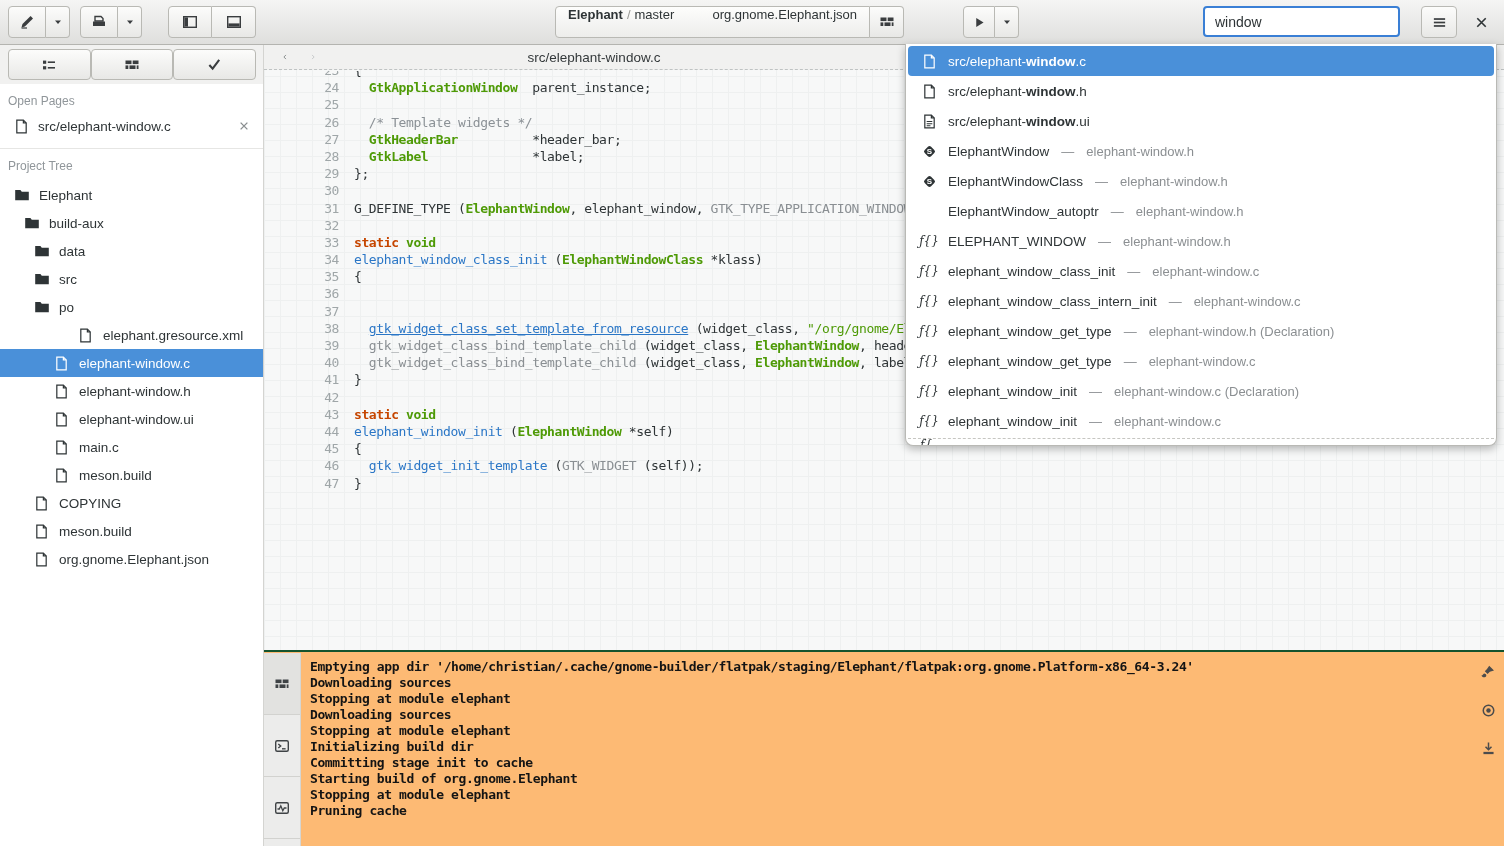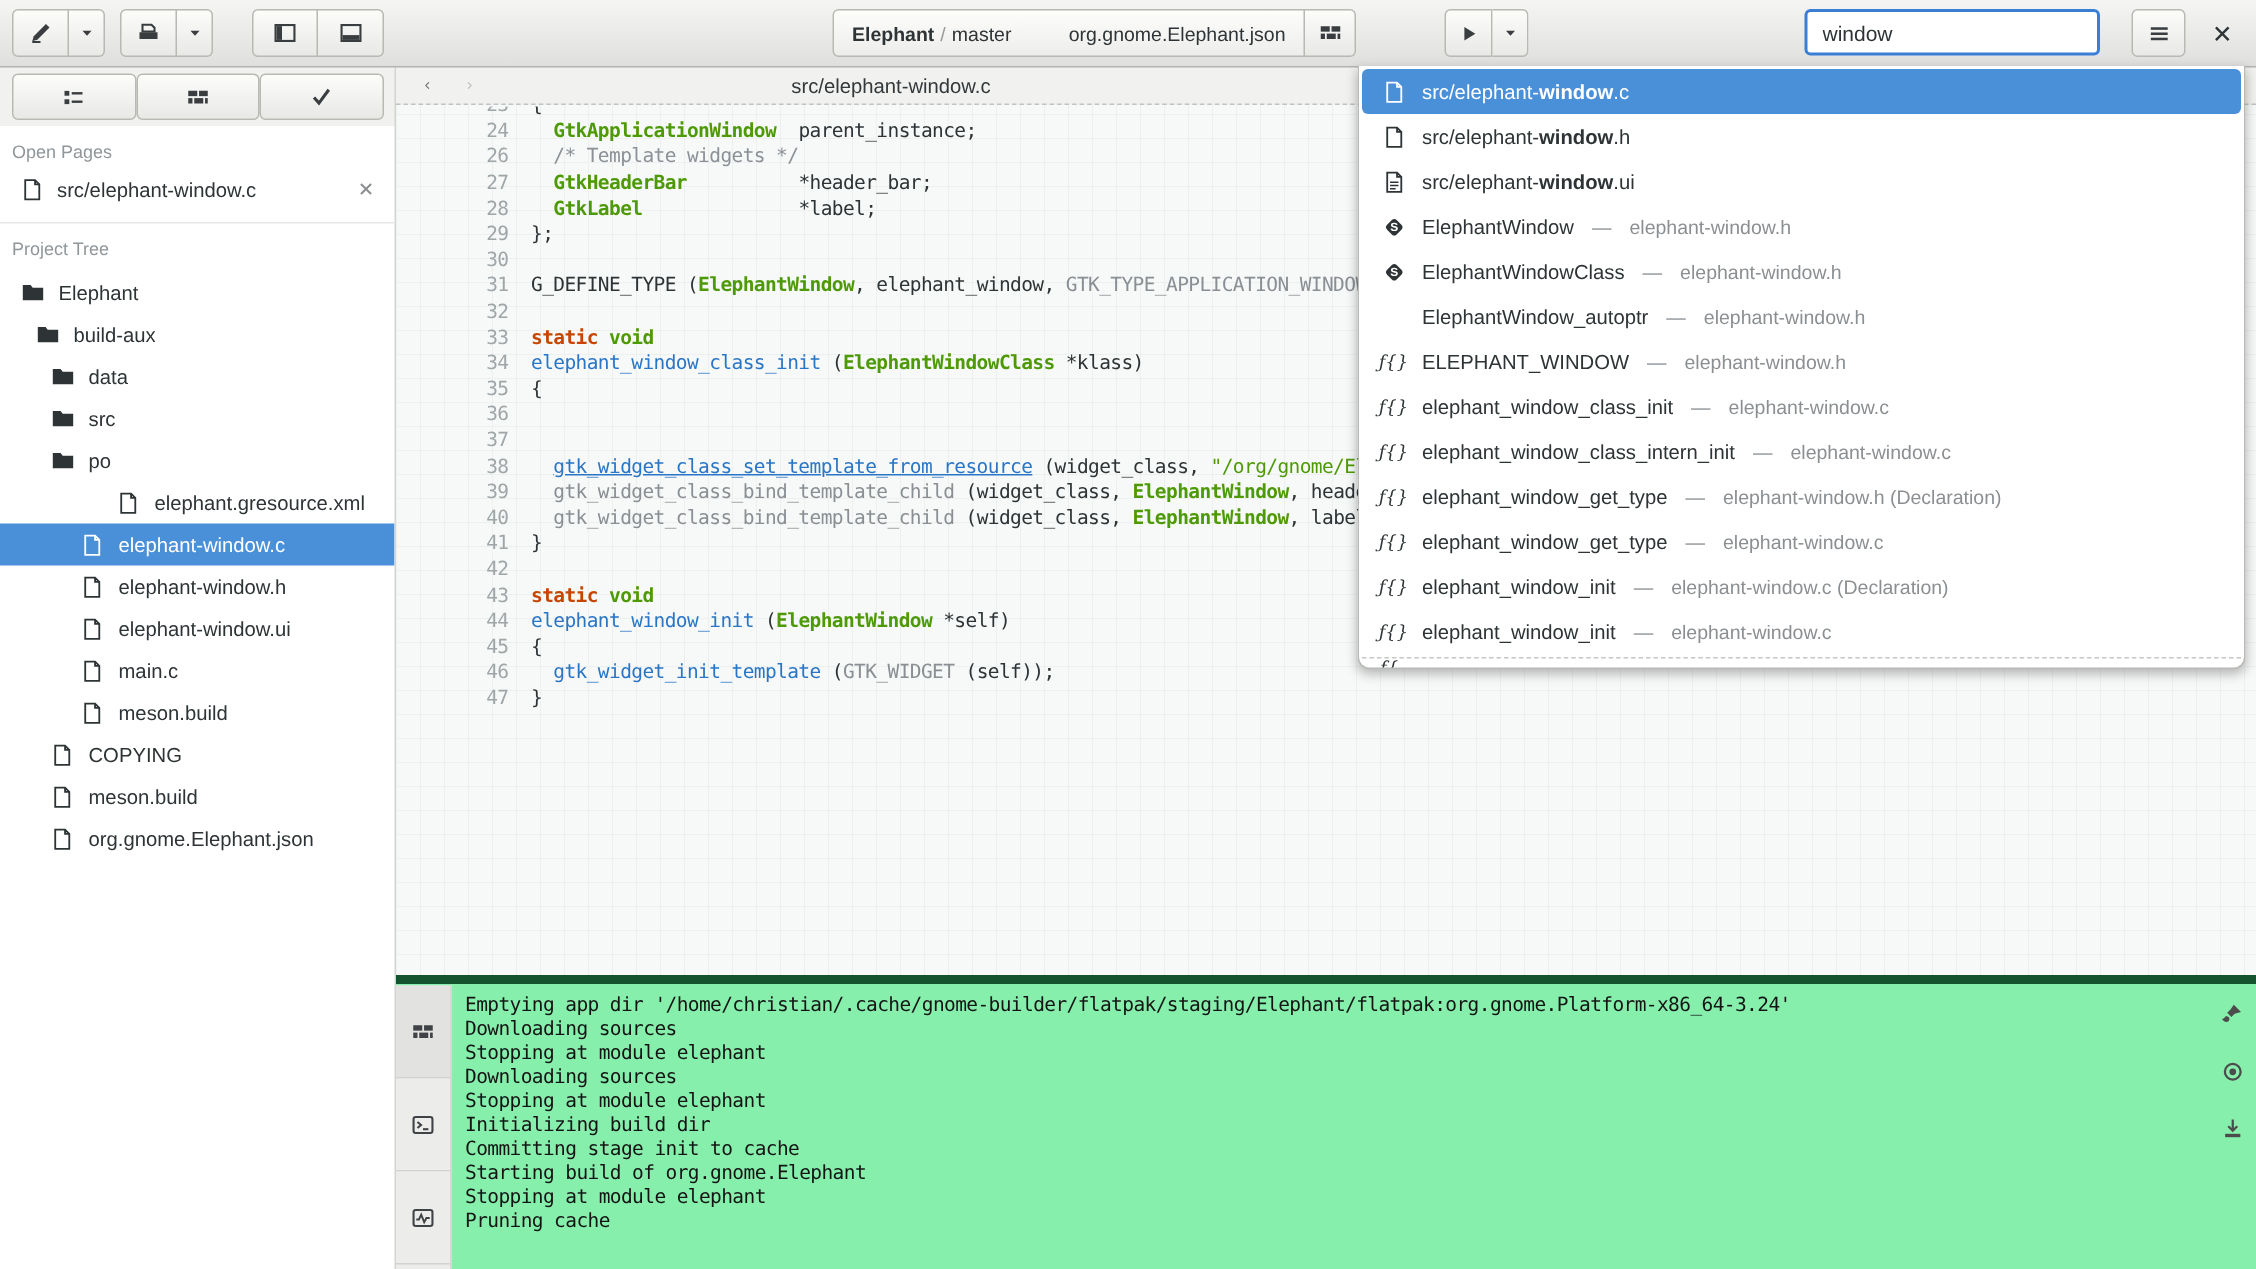--- a/index.html
+++ b/index.html
@@ -13,21 +13,21 @@
     background:linear-gradient(#f5f5f4,#dfdfdd);border-bottom:1px solid #b4b4b0;z-index:30;}
   .btn{display:flex;align-items:center;justify-content:center;height:32px;
     background:linear-gradient(#fcfcfb,#e8e8e6);border:1px solid #b9b9b4;border-radius:4px;
     color:#3a3d3f;box-sizing:border-box;cursor:pointer;}
   .linked{position:absolute;top:6px;display:flex;}
   .linked .btn{border-radius:0;border-left-width:0;}
   .linked .btn:first-child{border-radius:4px 0 0 4px;border-left-width:1px;}
   .linked .btn:last-child{border-radius:0 4px 4px 0;}
   .linked .btn:only-child{border-radius:4px;border-left-width:1px;}
   .caret-btn{width:24px;}
-  .hb-pill{display:flex;align-items:center;justify-content:space-between;
+  .hb-pill{display:flex;justify-content:space-between;
     width:315px;padding:0 12px;box-sizing:border-box;height:32px;
     background:linear-gradient(#fdfdfc,#ededeb);border:1px solid #b9b9b4;border-radius:4px 0 0 4px;}
   .hb-pill .proj{white-space:nowrap;}
   .hb-pill .proj b{font-weight:bold;color:#2e3436;}
   .hb-pill .proj .sep{color:#9a9a96;padding:0 4px;}
   .hb-pill .cfg{color:#2e3436;white-space:nowrap;}
   .search-entry{position:absolute;left:1203px;top:6px;width:197px;height:31px;box-sizing:border-box;
     border:2px solid #3a7fd5;border-radius:4px;background:#fff;padding:0 10px;
     font-family:"Liberation Sans",sans-serif;font-size:14px;color:#2e3436;outline:none;}
   .flat-btn{position:absolute;display:flex;align-items:center;justify-content:center;
@@ -90,22 +90,22 @@
   .res-row .ic{width:18px;display:flex;justify-content:center;}
   .res-row .nm{margin-left:10px;font-size:13.5px;white-space:nowrap;}
   .res-row .nm b{font-weight:bold;}
   .res-row .dash{color:#8b8f92;margin:0 12px;}
   .res-row .sub{color:#8b8f92;font-size:13px;white-space:nowrap;}
   .func-ic{font-size:12px;color:#2e3436;font-family:"DejaVu Serif",serif;font-style:italic;line-height:1;}
   .res-more{border-top:1px dashed #c6c6c2;height:8px;overflow:hidden;margin:2px 2px 0 2px;
     display:flex;padding-left:12px;}
 
   
-  .bottom{position:absolute;left:264px;top:650px;right:0;bottom:0;background:#86efac;
-    border-top:6px solid #14532d;box-sizing:border-box;}
+  .bottom{position:absolute;left:264px;top:650px;right:0;bottom:0;background:#fdba74;
+    border-top:2px solid #14532d;box-sizing:border-box;font-weight:bold;}
   .bp-strip{position:absolute;left:0;top:1px;width:37px;bottom:0;background:#ececeb;
     border-right:1px solid #d6d6d3;box-sizing:border-box;}
   .bp-tab{height:62px;display:flex;align-items:center;justify-content:center;
     border-bottom:1px solid #d2d2cf;color:#3f4346;cursor:pointer;background:#ececeb;border-left:none;border-top:none;border-right:none;width:100%;}
   .bp-tab.active{background:#e2e2e0;}
   .log{position:absolute;left:46px;top:0;right:40px;bottom:0;overflow:hidden;
     font-family:"DejaVu Sans Mono",monospace;font-size:13px;letter-spacing:-0.4px;
     line-height:16px;color:#141414;padding-top:7px;white-space:pre;}
   .log-actions{position:absolute;right:6px;top:10px;display:flex;flex-direction:column;gap:18px;}
   .log-actions .flat2{background:none;border:none;color:#4c4c4c;cursor:pointer;
@@ -426,20 +426,21 @@
         <svg width="12" height="12" viewBox="0 0 16 16">
             <path d="M5.5 2.5L11 8l-5.5 5.5" fill="none" stroke="currentColor" stroke-width="1.8"></path>
           </svg>
       </button>
       <div class="ed-title">src/elephant-window.c</div>
     </div>
     <div class="code">
       <div class="code-inner" id="code-lines">
           <div class="cl"><span class="ln">23</span><span class="src"><span class="tok-p">{</span></span></div>
           <div class="cl"><span class="ln">24</span><span class="src"><span class="tok-p">  </span><span class="tok-t">GtkApplicationWindow</span><span class="tok-p">  parent_instance;</span></span></div>
+          <div class="cl"><span class="ln">25</span><span class="src"></span></div>
           <div class="cl"><span class="ln">26</span><span class="src"><span class="tok-p">  </span><span class="tok-c">/* Template widgets */</span></span></div>
           <div class="cl"><span class="ln">27</span><span class="src"><span class="tok-p">  </span><span class="tok-t">GtkHeaderBar</span><span class="tok-p">          *header_bar;</span></span></div>
           <div class="cl"><span class="ln">28</span><span class="src"><span class="tok-p">  </span><span class="tok-t">GtkLabel</span><span class="tok-p">              *label;</span></span></div>
           <div class="cl"><span class="ln">29</span><span class="src"><span class="tok-p">};</span></span></div>
           <div class="cl"><span class="ln">30</span><span class="src"></span></div>
           <div class="cl"><span class="ln">31</span><span class="src"><span class="tok-p">G_DEFINE_TYPE (</span><span class="tok-t">ElephantWindow</span><span class="tok-p">, elephant_window, </span><span class="tok-g">GTK_TYPE_APPLICATION_WINDOW</span><span class="tok-p">)</span></span></div>
           <div class="cl"><span class="ln">32</span><span class="src"></span></div>
           <div class="cl"><span class="ln">33</span><span class="src"><span class="tok-k">static</span><span class="tok-p"> </span><span class="tok-kt">void</span></span></div>
           <div class="cl"><span class="ln">34</span><span class="src"><span class="tok-d">elephant_window_class_init</span><span class="tok-p"> (</span><span class="tok-t">ElephantWindowClass</span><span class="tok-p"> *klass)</span></span></div>
           <div class="cl"><span class="ln">35</span><span class="src"><span class="tok-p">{</span></span></div>

